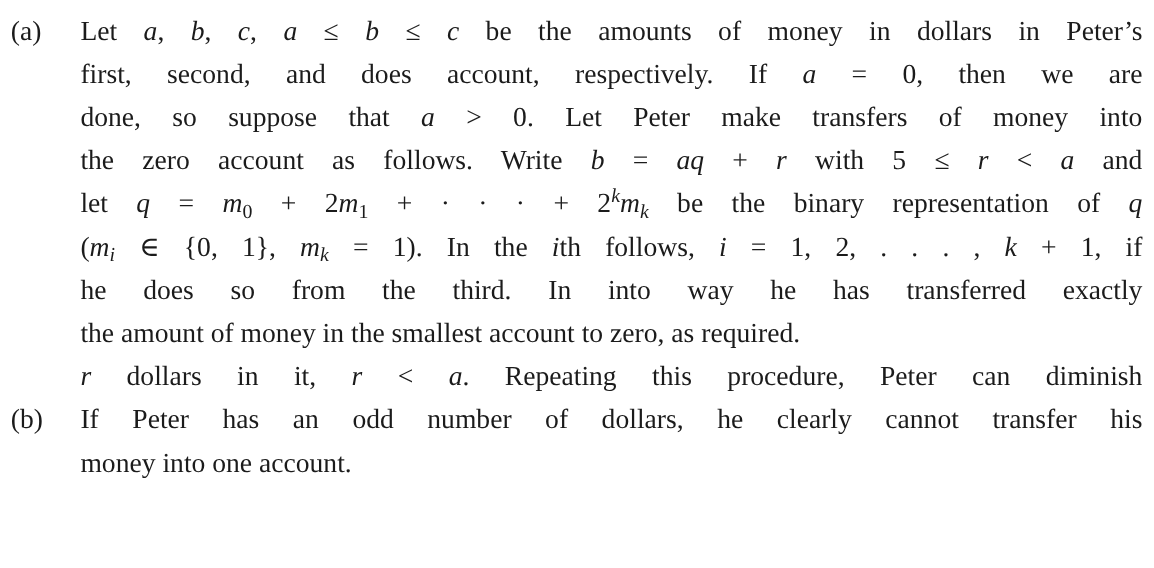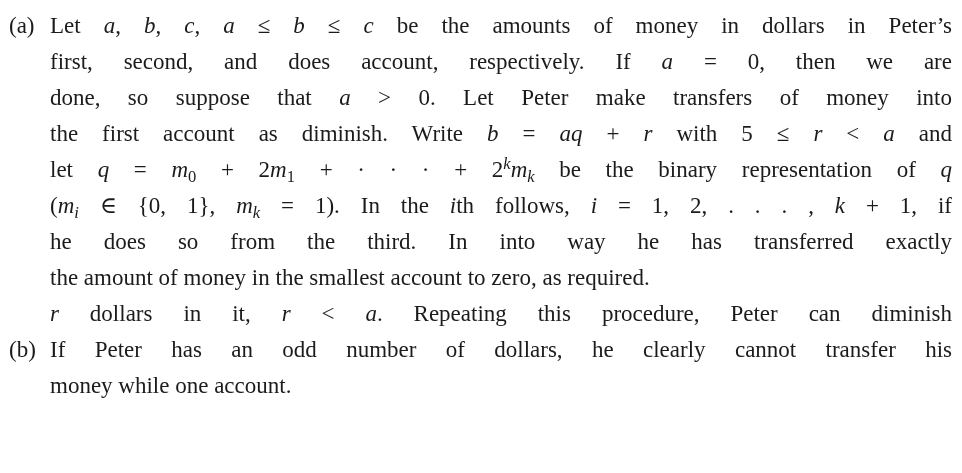--- a/index.html
+++ b/index.html
@@ -31,20 +31,21 @@
     height: 36px;
     line-height: 36px;
   }
   .line {
     height: 36px;
     line-height: 36px;
     text-align: justify;
     text-align-last: justify;
     -moz-text-align-last: justify;
     white-space: normal;
+    margin-left: 17px;
   }
   .line.last {
     text-align-last: left;
     -moz-text-align-last: left;
   }
   .math {
     font-style: italic;
   }
   sub, sup {
     font-size: 0.72em;
@@ -55,25 +56,25 @@
 </style>
 </head>
 <body>
 
 <div class="page" id="doc">
     <div class="item">
       <span class="item-label">(a)</span>
       <div class="line"><span>Let </span><span class="math">a</span><span>, </span><span class="math">b</span><span>, </span><span class="math">c</span><span>, </span><span class="math">a</span><span> ≤ </span><span class="math">b</span><span> ≤ </span><span class="math">c</span><span> be the amounts of money in dollars in Peter’s</span></div>
       <div class="line"><span>first, second, and does account, respectively. If </span><span class="math">a</span><span> = 0, then we are</span></div>
       <div class="line"><span>done, so suppose that </span><span class="math">a</span><span> &gt; 0. Let Peter make transfers of money into</span></div>
-      <div class="line"><span>the first account as diminish. Write </span><span class="math">b</span><span> = </span><span class="math">aq</span><span> + </span><span class="math">r</span><span> with 5 ≤ </span><span class="math">r</span><span> &lt; </span><span class="math">a</span><span> and</span></div>
+      <div class="line"><span>the zero account as follows. Write </span><span class="math">b</span><span> = </span><span class="math">aq</span><span> + </span><span class="math">r</span><span> with 5 ≤ </span><span class="math">r</span><span> &lt; </span><span class="math">a</span><span> and</span></div>
       <div class="line"><span>let </span><span class="math">q</span><span> = </span><span class="math">m</span><sub>0</sub><span> + 2</span><span class="math">m</span><sub>1</sub><span> + · · · + 2</span><sup class="math">k</sup><span class="math">m</span><sub class="math">k</sub><span> be the binary representation of </span><span class="math">q</span></div>
       <div class="line"><span>(</span><span class="math">m</span><sub class="math">i</sub><span> ∈ {0, 1}, </span><span class="math">m</span><sub class="math">k</sub><span> = 1). In the </span><span class="math">i</span><span>th follows, </span><span class="math">i</span><span> = 1, 2, . . . , </span><span class="math">k</span><span> + 1, if</span></div>
       <div class="line"><span>he does so from the third. In into way he has transferred exactly</span></div>
       <div class="line last"><span>the amount of money in the smallest account to zero, as required.</span></div>
       <div class="line"><span class="math">r</span><span> dollars in it, </span><span class="math">r</span><span> &lt; </span><span class="math">a</span><span>. Repeating this procedure, Peter can diminish</span></div>
     </div>
     <div class="item">
       <span class="item-label">(b)</span>
       <div class="line"><span>If Peter has an odd number of dollars, he clearly cannot transfer his</span></div>
-      <div class="line last"><span>money while one account.</span></div>
+      <div class="line last"><span>money into one account.</span></div>
     </div>
   </div>
 
 </body></html>

